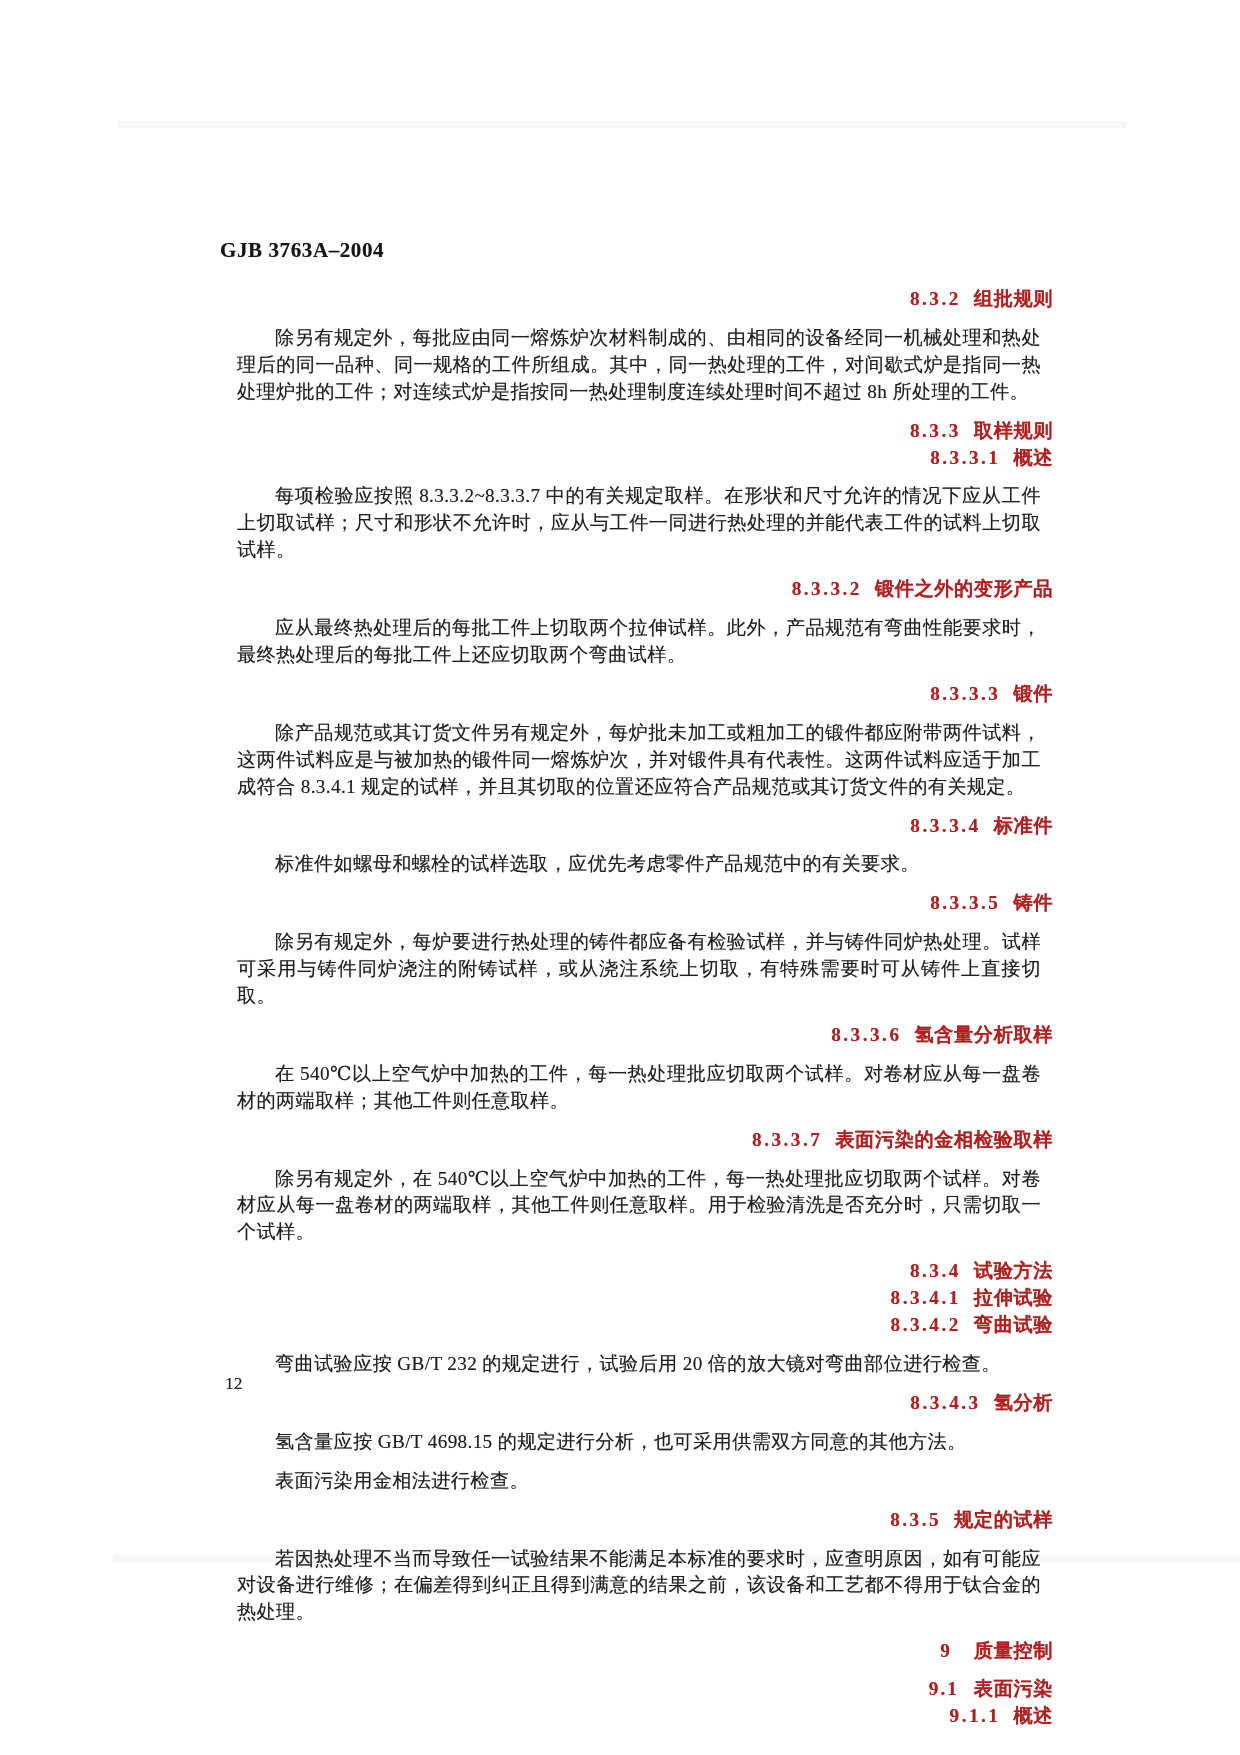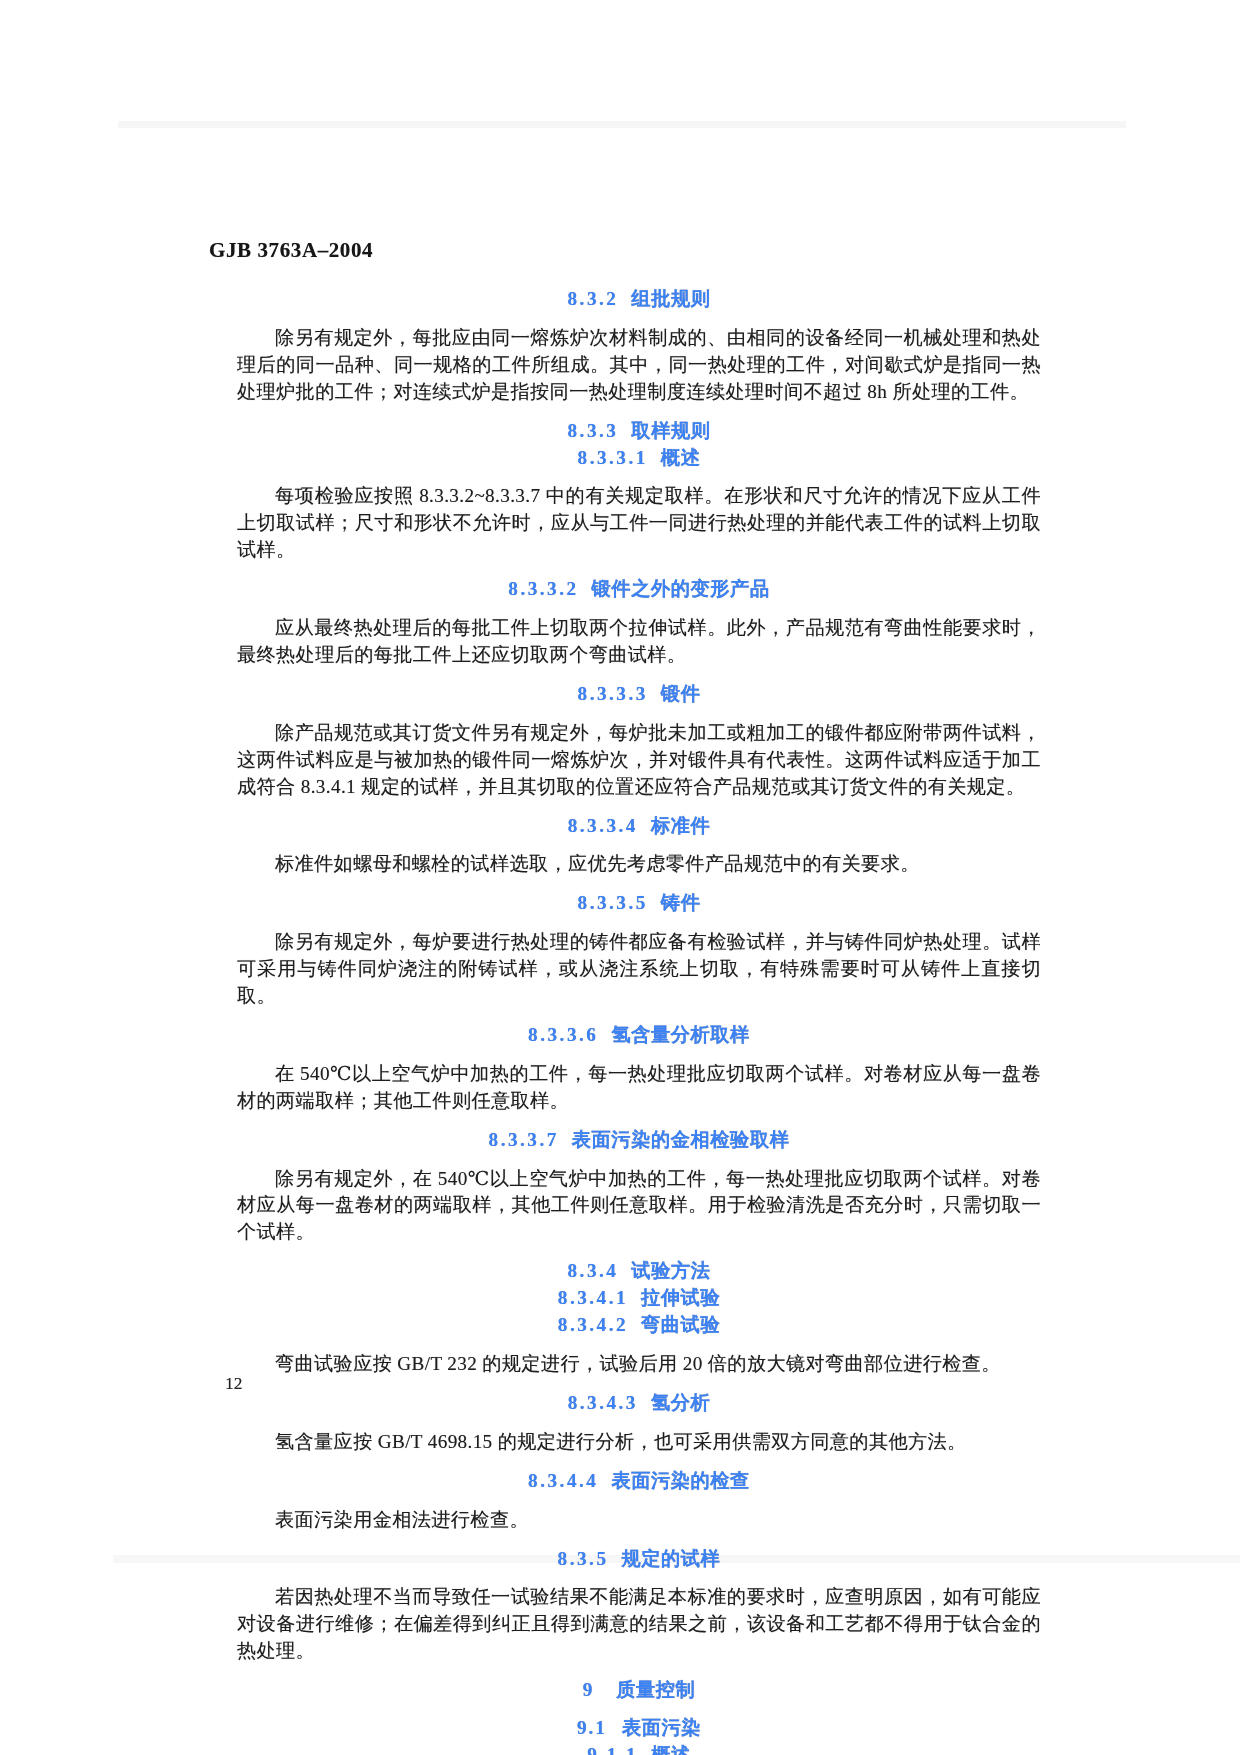--- a/index.html
+++ b/index.html
@@ -9,39 +9,39 @@
     position:relative;
     overflow:hidden;
     font-family:"Liberation Serif","DejaVu Serif",serif;
     color:#1e1e1e;
   }
   .scan-band { position:absolute; pointer-events:none; }
   #band-top    { left:118px; top:121px;  width:1008px; height:7px; background:#f6f6f6; }
   #band-bottom { left:113px; top:1555px; width:1127px; height:8px; background:#f7f7f7; }
 
   .doc-header {
-    position:absolute; left:209px; top:238px;
+    position:absolute; left:220px; top:238px;
     font-weight:bold; font-size:21px; letter-spacing:0.6px;
     color:#161616;
     text-shadow:0 0 0.7px rgba(40,40,40,0.55);
     white-space:nowrap;
   }
 
   .content {
     position:absolute; left:225px; top:286px; width:828px;
     font-size:19.2px; line-height:26.9px; letter-spacing:0.35px;
     text-align:justify;
     text-shadow:0 0 0.7px rgba(40,40,40,0.5);
   }
   .para { margin:12px; text-indent:38px; }
   .h {
     font-family:"Liberation Sans","DejaVu Sans",sans-serif;
-    font-weight:bold; color:#3b82f6;
+    font-weight:bold; color:#b91c1c;
     letter-spacing:0.6px;
-    text-align:center;
+    text-align:right;
   }
   .hnum {
     font-family:"Liberation Serif","DejaVu Serif",serif;
     font-weight:600; letter-spacing:2.5px; margin-right:13px;
   }
   .s1 { margin-top:11px; }
   .s1 .hnum { margin-right:23px; letter-spacing:1px; }
   .s2 { margin-top:11px; }
   .s2 .hnum { margin-right:15px; letter-spacing:2px; }
 
@@ -88,21 +88,20 @@
 
   <div class="h"><span class="hnum">8.3.4</span><span class="htitle">试验方法</span></div>
   <div class="h"><span class="hnum">8.3.4.1</span><span class="htitle">拉伸试验</span></div>
 
   <div class="h"><span class="hnum">8.3.4.2</span><span class="htitle">弯曲试验</span></div>
   <p class="para">弯曲试验应按 GB/T 232 的规定进行，试验后用 20 倍的放大镜对弯曲部位进行检查。</p>
 
   <div class="h"><span class="hnum">8.3.4.3</span><span class="htitle">氢分析</span></div>
   <p class="para">氢含量应按 GB/T 4698.15 的规定进行分析，也可采用供需双方同意的其他方法。</p>
 
-  <div class="h"><span class="hnum">8.3.4.4</span><span class="htitle">表面污染的检查</span></div>
   <p class="para">表面污染用金相法进行检查。</p>
 
   <div class="h"><span class="hnum">8.3.5</span><span class="htitle">规定的试样</span></div>
   <p class="para">若因热处理不当而导致任一试验结果不能满足本标准的要求时，应查明原因，如有可能应对设备进行维修；在偏差得到纠正且得到满意的结果之前，该设备和工艺都不得用于钛合金的热处理。</p>
 
   <div class="h s1"><span class="hnum">9</span><span class="htitle">质量控制</span></div>
   <div class="h s2"><span class="hnum">9.1</span><span class="htitle">表面污染</span></div>
   <div class="h"><span class="hnum">9.1.1</span><span class="htitle">概述</span></div>
 
 </div>

